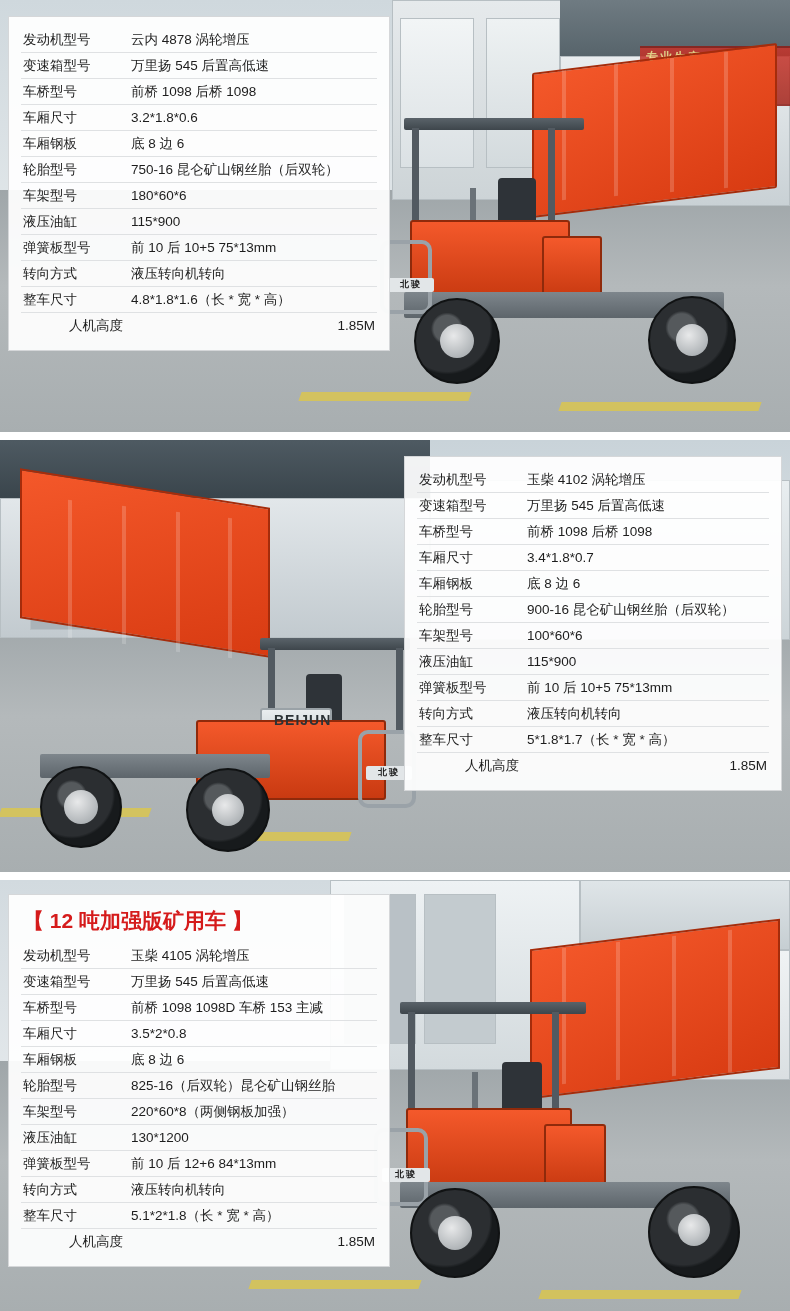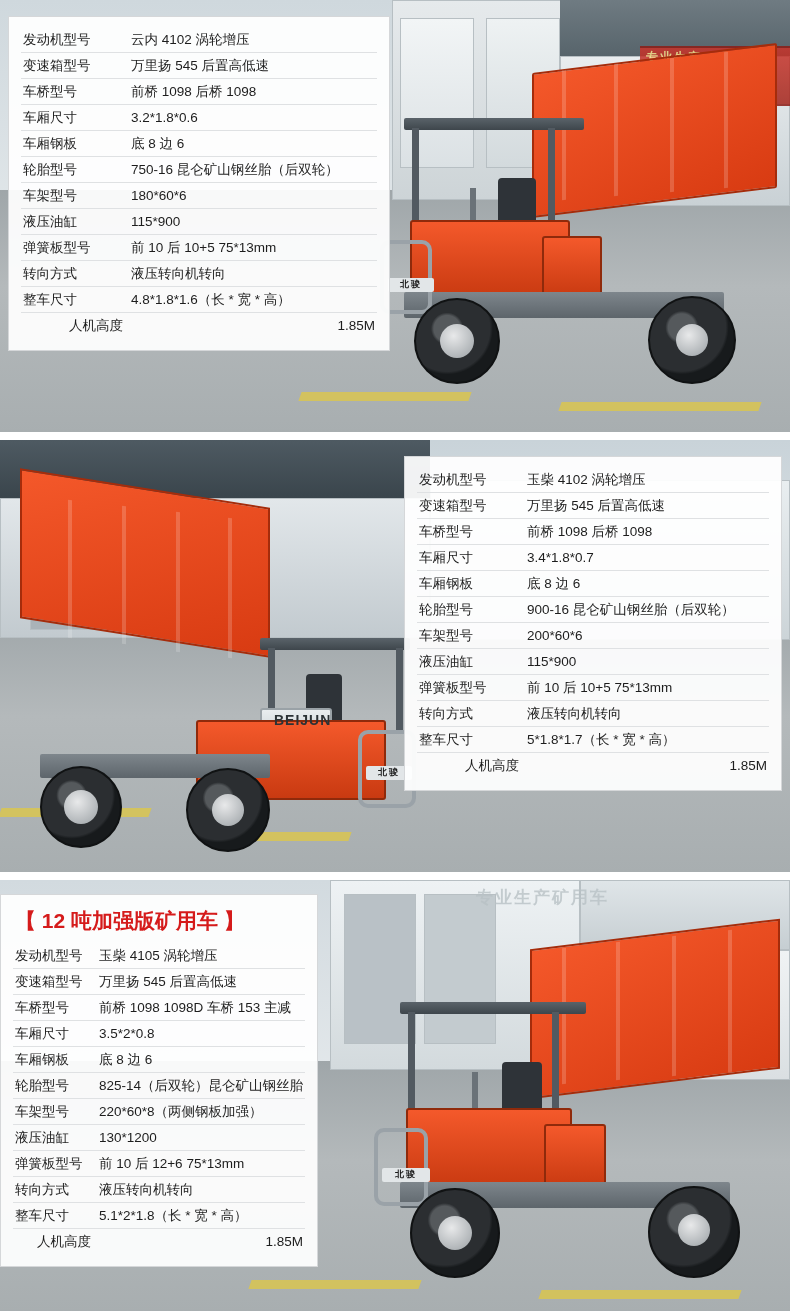--- a/index.html
+++ b/index.html
@@ -166,21 +166,21 @@
   table.spec td {
     padding: 3.5px 2px;
     vertical-align: middle;
     white-space: nowrap;
   }
   table.spec td.k { width: 104px; }
   table.spec td.v { padding-left: 6px; }
 
   .card-1 { left: 8px;  top: 16px;  width: 382px; }
   .card-2 { left: 404px; top: 16px; width: 378px; }
-  .card-3 { left: 0;  top: 14px;  width: 318px; }
+  .card-3 { left: 8px;  top: 14px;  width: 382px; }
 </style>
 </head>
 <body>
 
 <div class="page">
 
   <div class="panel panel-1">
     <div class="photo">
       <div class="sky"></div>
       <div class="ground"></div>
@@ -222,21 +222,21 @@
       <div class="hub" style="left:88px; top:284px; width:34px; height:34px;"></div>
       <div class="wheel" style="left:296px; top:256px; width:88px; height:88px;"></div>
       <div class="hub" style="left:324px; top:284px; width:32px; height:32px;"></div>
     </div>
 
     <div class="card card-1">
       <table class="spec">
         <tbody>
           <tr>
               <td class="k">发动机型号</td>
-              <td class="v">云内 4102 涡轮增压</td>
+              <td class="v">云内 4878 涡轮增压</td>
             </tr>
           <tr>
               <td class="k">变速箱型号</td>
               <td class="v">万里扬 545 后置高低速</td>
             </tr>
           <tr>
               <td class="k">车桥型号</td>
               <td class="v">前桥 1098   后桥 1098</td>
             </tr>
           <tr>
@@ -339,21 +339,21 @@
           <tr>
               <td class="k">车厢钢板</td>
               <td class="v">底 8 边 6</td>
             </tr>
           <tr>
               <td class="k">轮胎型号</td>
               <td class="v">900-16 昆仑矿山钢丝胎（后双轮）</td>
             </tr>
           <tr>
               <td class="k">车架型号</td>
-              <td class="v">200*60*6</td>
+              <td class="v">100*60*6</td>
             </tr>
           <tr>
               <td class="k">液压油缸</td>
               <td class="v">115*900</td>
             </tr>
           <tr>
               <td class="k">弹簧板型号</td>
               <td class="v">前 10 后 10+5    75*13mm</td>
             </tr>
           <tr>
@@ -377,21 +377,20 @@
 
   <div class="panel panel-3">
     <div class="photo">
       <div class="sky" style="height:44%; background:linear-gradient(#d2dadf,#e2e7ea);"></div>
       <div class="ground" style="height:58%;"></div>
       <div class="bldg" style="left:330px; top:0; width:250px; height:190px; background:linear-gradient(#eef2f4,#d3dadd);"></div>
       <div class="bldg" style="left:344px; top:14px; width:72px; height:150px; background:#b9c1c6;"></div>
       <div class="bldg" style="left:424px; top:14px; width:72px; height:150px; background:#c3cbcf;"></div>
       <div class="bldg" style="left:580px; top:0; width:210px; height:70px; background:linear-gradient(#dfe5e8,#c6ced2);"></div>
       <div class="bldg" style="left:580px; top:70px; width:210px; height:130px; background:linear-gradient(#f0f3f4,#dadfe2);"></div>
-      <div class="banner" style="left:470px; top:6px; width:300px; height:28px; background:transparent; border:none; color:#b9c2c6; font-size:17px; opacity:.8;">专业生产矿用车</div>
       <div class="yellowline" style="left:250px; top:400px; width:170px; height:9px;"></div>
       <div class="yellowline" style="left:540px; top:410px; width:200px; height:9px;"></div>
     </div>
 
     <div class="truck" style="left:352px; top:38px; width:430px; height:370px;">
       <div class="bed" style="left:178px; top:16px; width:250px; height:150px; transform:skewY(-7deg);"></div>
       <div class="bed-rib" style="left:210px; top:30px; width:4px; height:136px; transform:skewY(-7deg);"></div>
       <div class="bed-rib" style="left:264px; top:24px; width:4px; height:138px; transform:skewY(-7deg);"></div>
       <div class="bed-rib" style="left:320px; top:18px; width:4px; height:140px; transform:skewY(-7deg);"></div>
       <div class="bed-rib" style="left:376px; top:12px; width:4px; height:142px; transform:skewY(-7deg);"></div>
@@ -430,33 +429,33 @@
           <tr>
               <td class="k">车厢尺寸</td>
               <td class="v">3.5*2*0.8</td>
             </tr>
           <tr>
               <td class="k">车厢钢板</td>
               <td class="v">底 8 边 6</td>
             </tr>
           <tr>
               <td class="k">轮胎型号</td>
-              <td class="v">825-14（后双轮）昆仑矿山钢丝胎</td>
+              <td class="v">825-16（后双轮）昆仑矿山钢丝胎</td>
             </tr>
           <tr>
               <td class="k">车架型号</td>
               <td class="v">220*60*8（两侧钢板加强）</td>
             </tr>
           <tr>
               <td class="k">液压油缸</td>
               <td class="v">130*1200</td>
             </tr>
           <tr>
               <td class="k">弹簧板型号</td>
-              <td class="v">前 10 后 12+6  75*13mm</td>
+              <td class="v">前 10 后 12+6  84*13mm</td>
             </tr>
           <tr>
               <td class="k">转向方式</td>
               <td class="v">液压转向机转向</td>
             </tr>
           <tr>
               <td class="k">整车尺寸</td>
               <td class="v">5.1*2*1.8（长 * 宽 * 高）</td>
             </tr>
           <tr>

